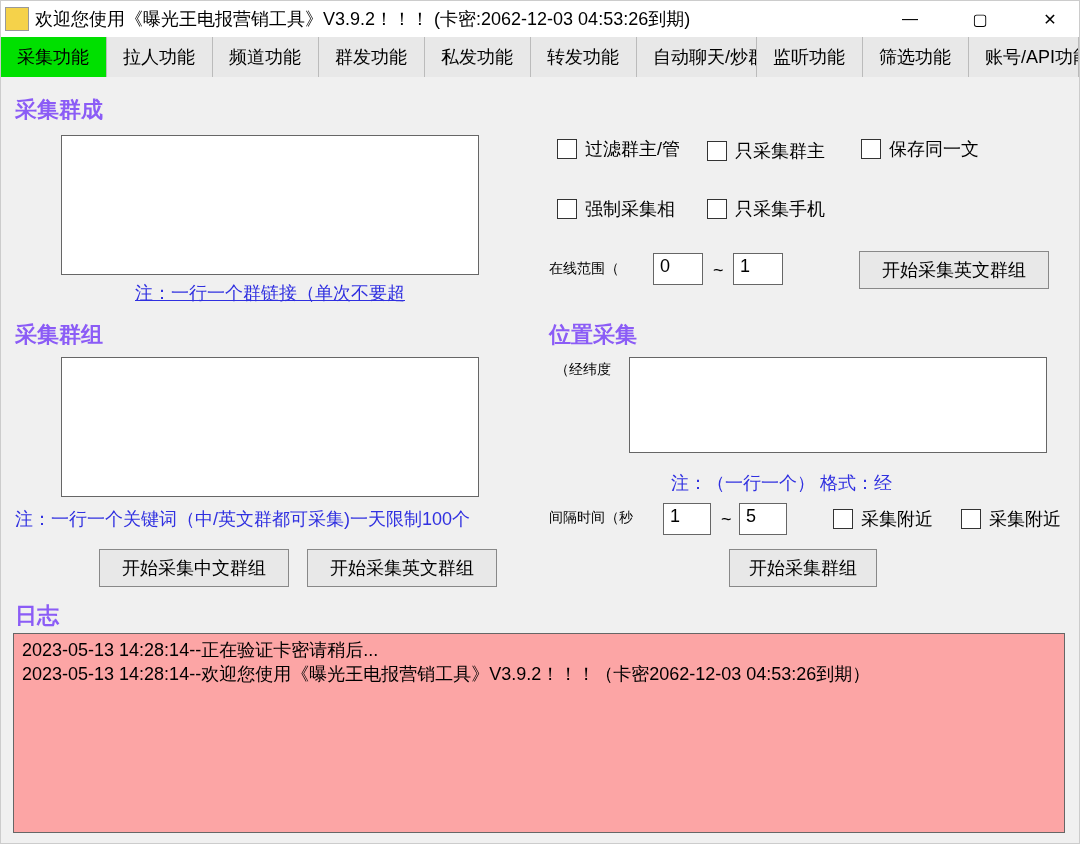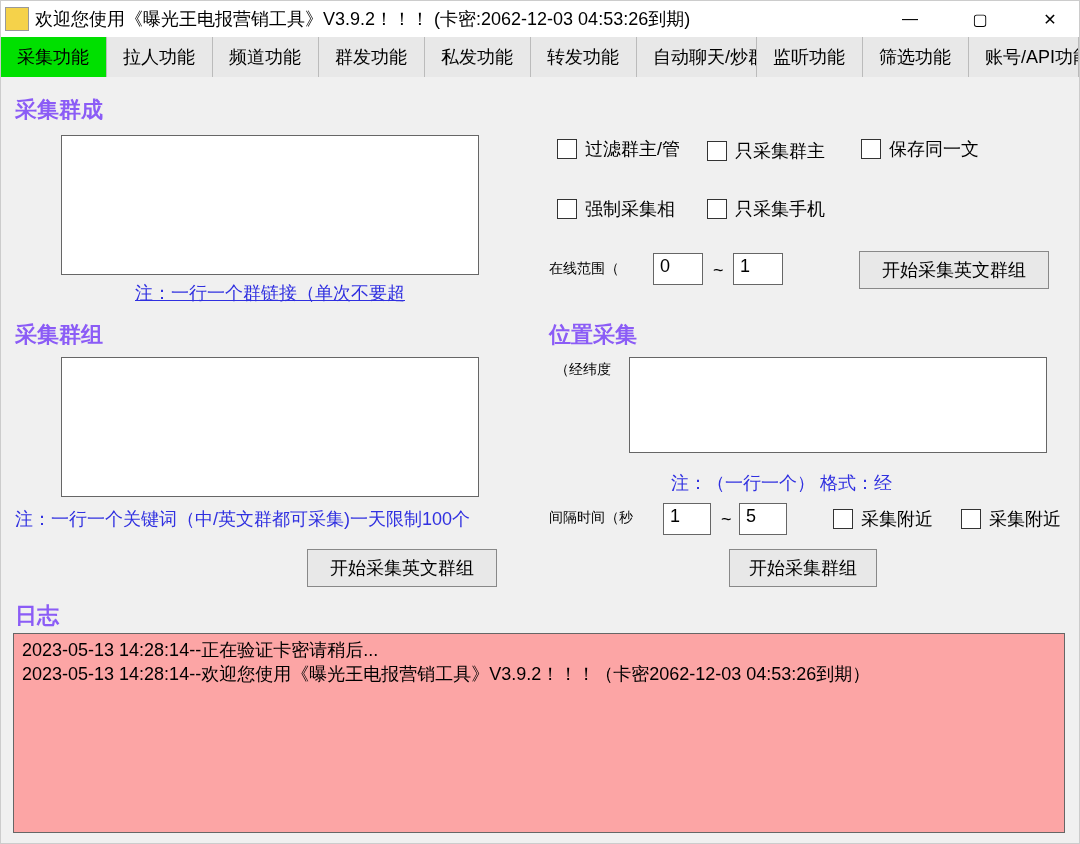--- a/index.html
+++ b/index.html
@@ -85,20 +85,21 @@
 
     <div class="row-label" style="left:548px; top:183px;">在线范围（</div>
     <div class="input-box" style="left:652px; top:176px; width:50px; height:32px;">0</div>
     <div class="tilde" style="left:712px; top:183px;">~</div>
     <div class="input-box" style="left:732px; top:176px; width:50px; height:32px;">1</div>
     <div class="btn" style="left:858px; top:174px; width:190px; height:38px;">开始采集英文群组</div>
 
     <div class="section-title" style="left:14px; top:243px;">采集群组</div>
     <div class="textarea" style="left:60px; top:280px; width:418px; height:140px;"></div>
     <div class="note" style="left:14px; top:430px; width:510px;">注：一行一个关键词（中/英文群都可采集)一天限制100个</div>
+    <div class="btn" style="left:98px; top:472px; width:190px; height:38px;">开始采集中文群组</div>
     <div class="btn" style="left:306px; top:472px; width:190px; height:38px;">开始采集英文群组</div>
 
     <div class="section-title" style="left:548px; top:243px;">位置采集</div>
     <div class="row-label" style="left:554px; top:284px;">（经纬度</div>
     <div class="textarea" style="left:628px; top:280px; width:418px; height:96px;"></div>
     <div class="note" style="left:670px; top:394px; width:260px;">注：（一行一个） 格式：经</div>
 
     <div class="row-label" style="left:548px; top:432px;">间隔时间（秒</div>
     <div class="input-box" style="left:662px; top:426px; width:48px; height:32px;">1</div>
     <div class="tilde" style="left:720px; top:432px;">~</div>

